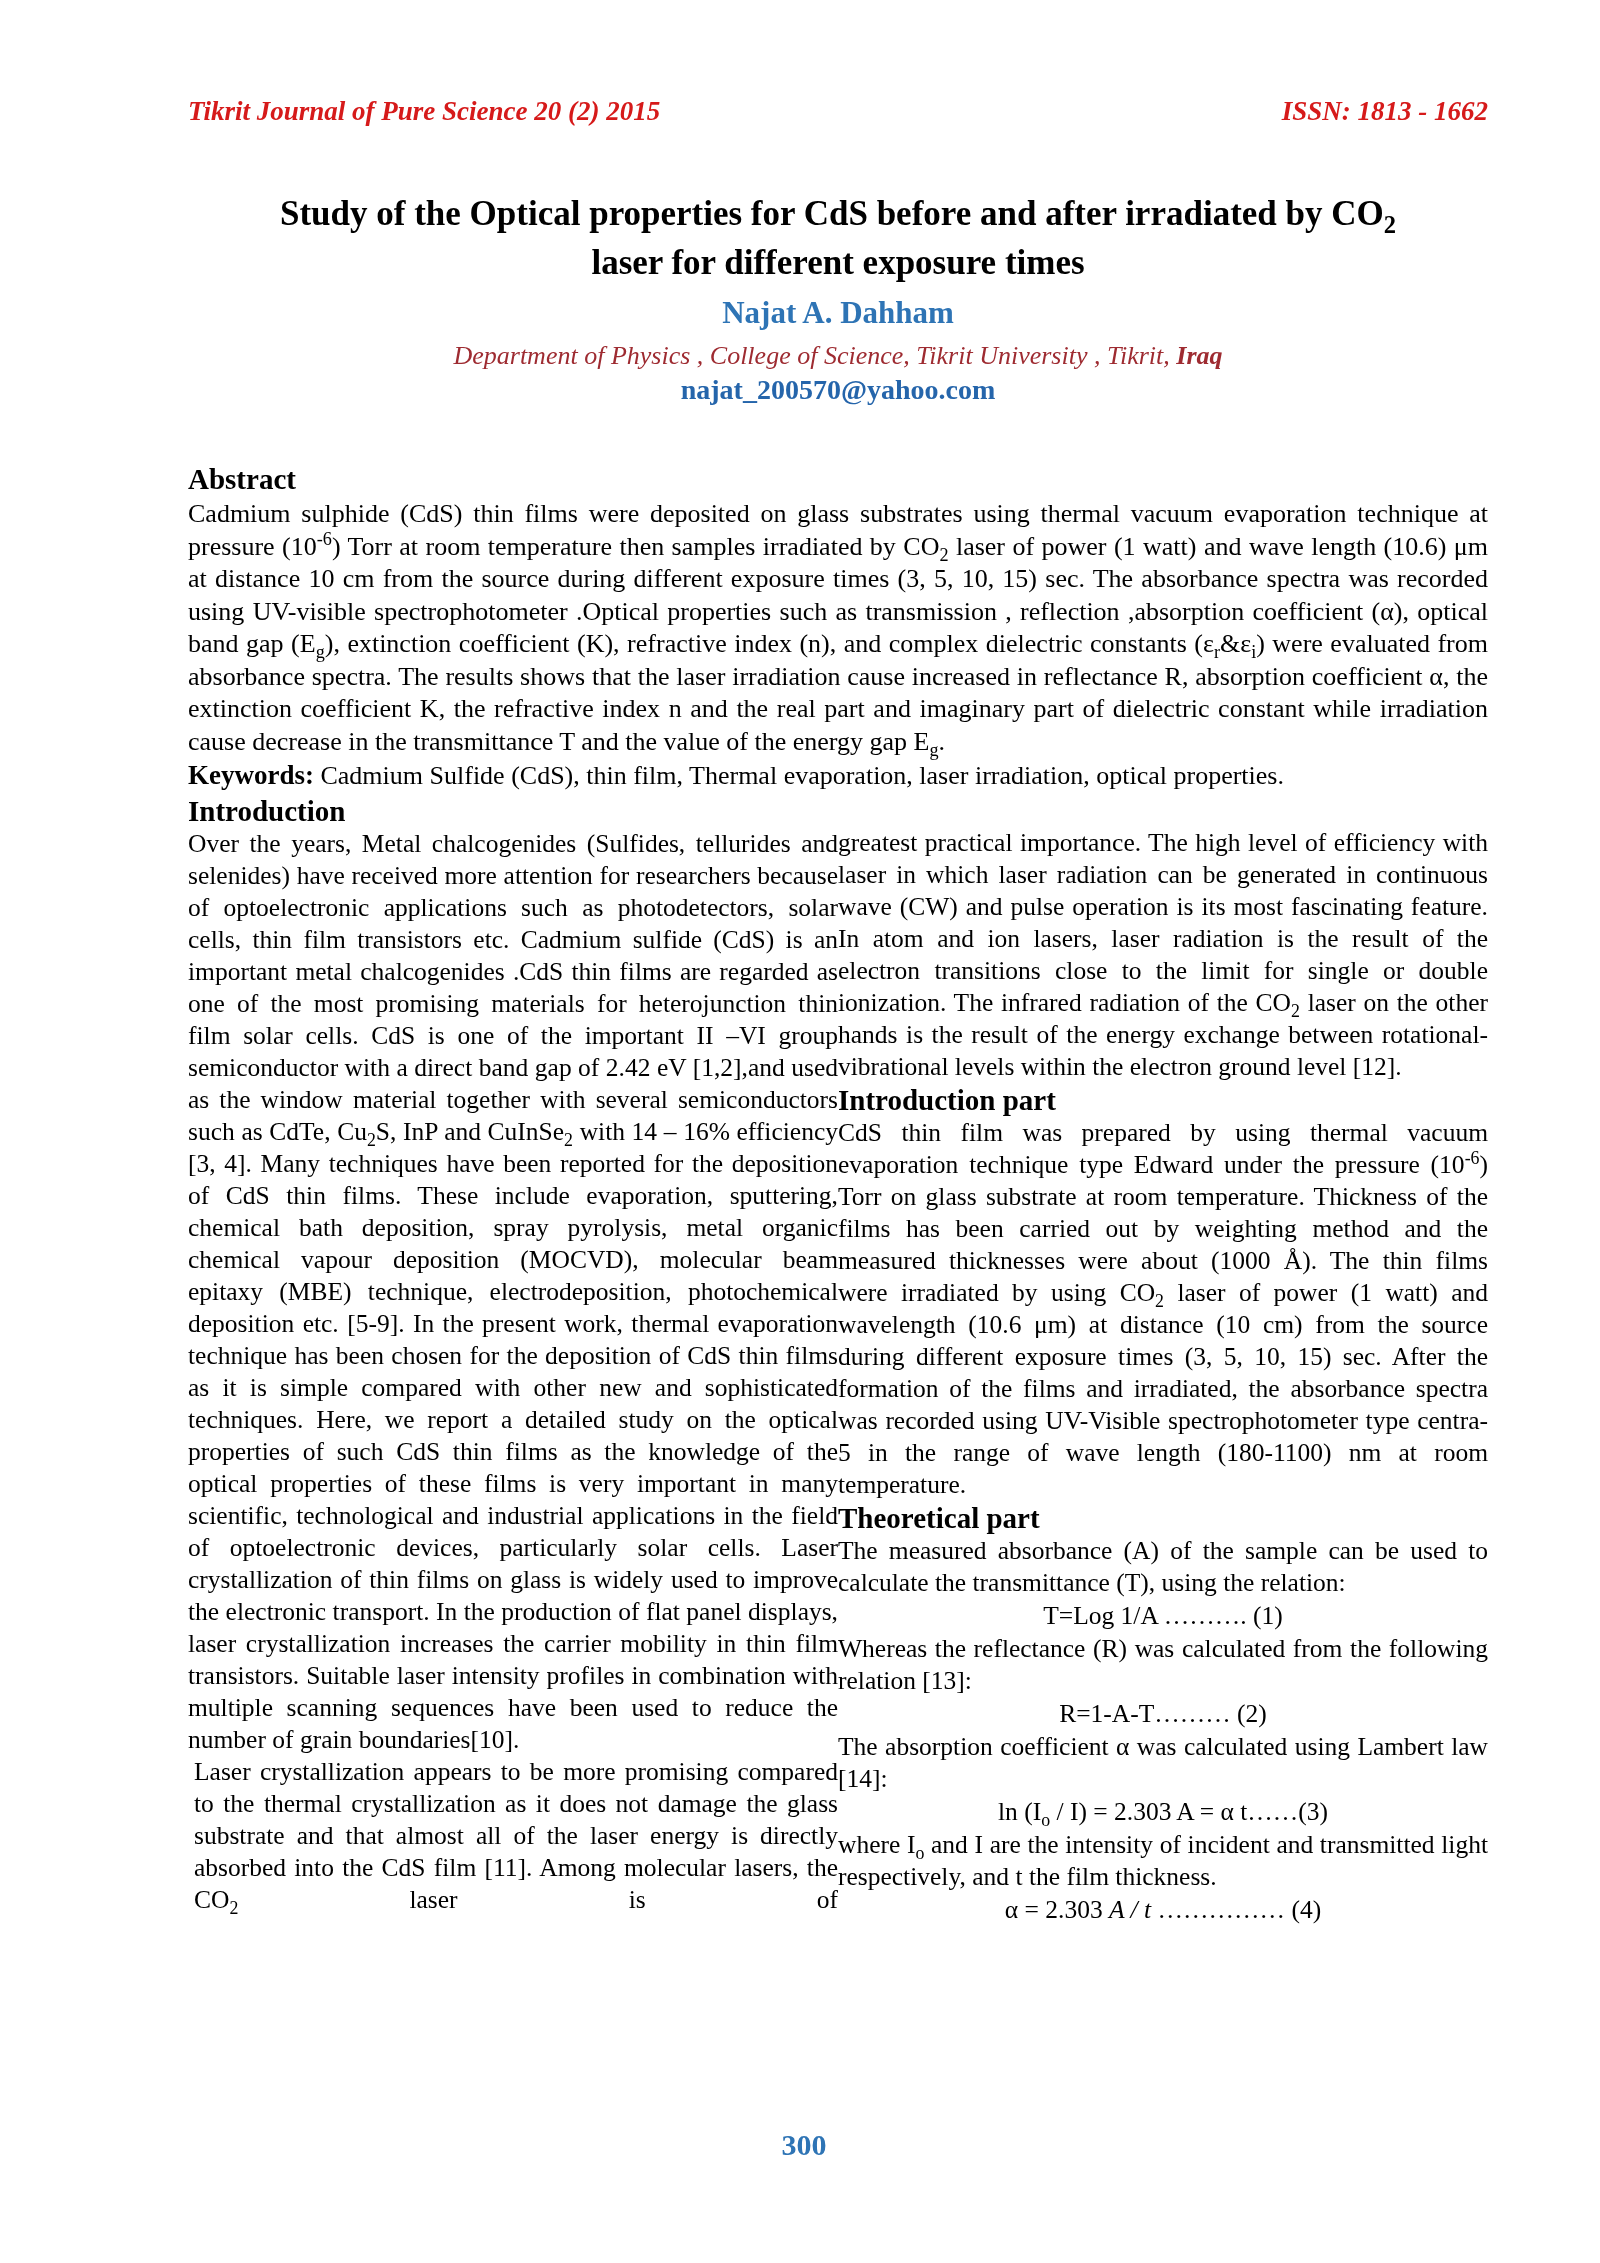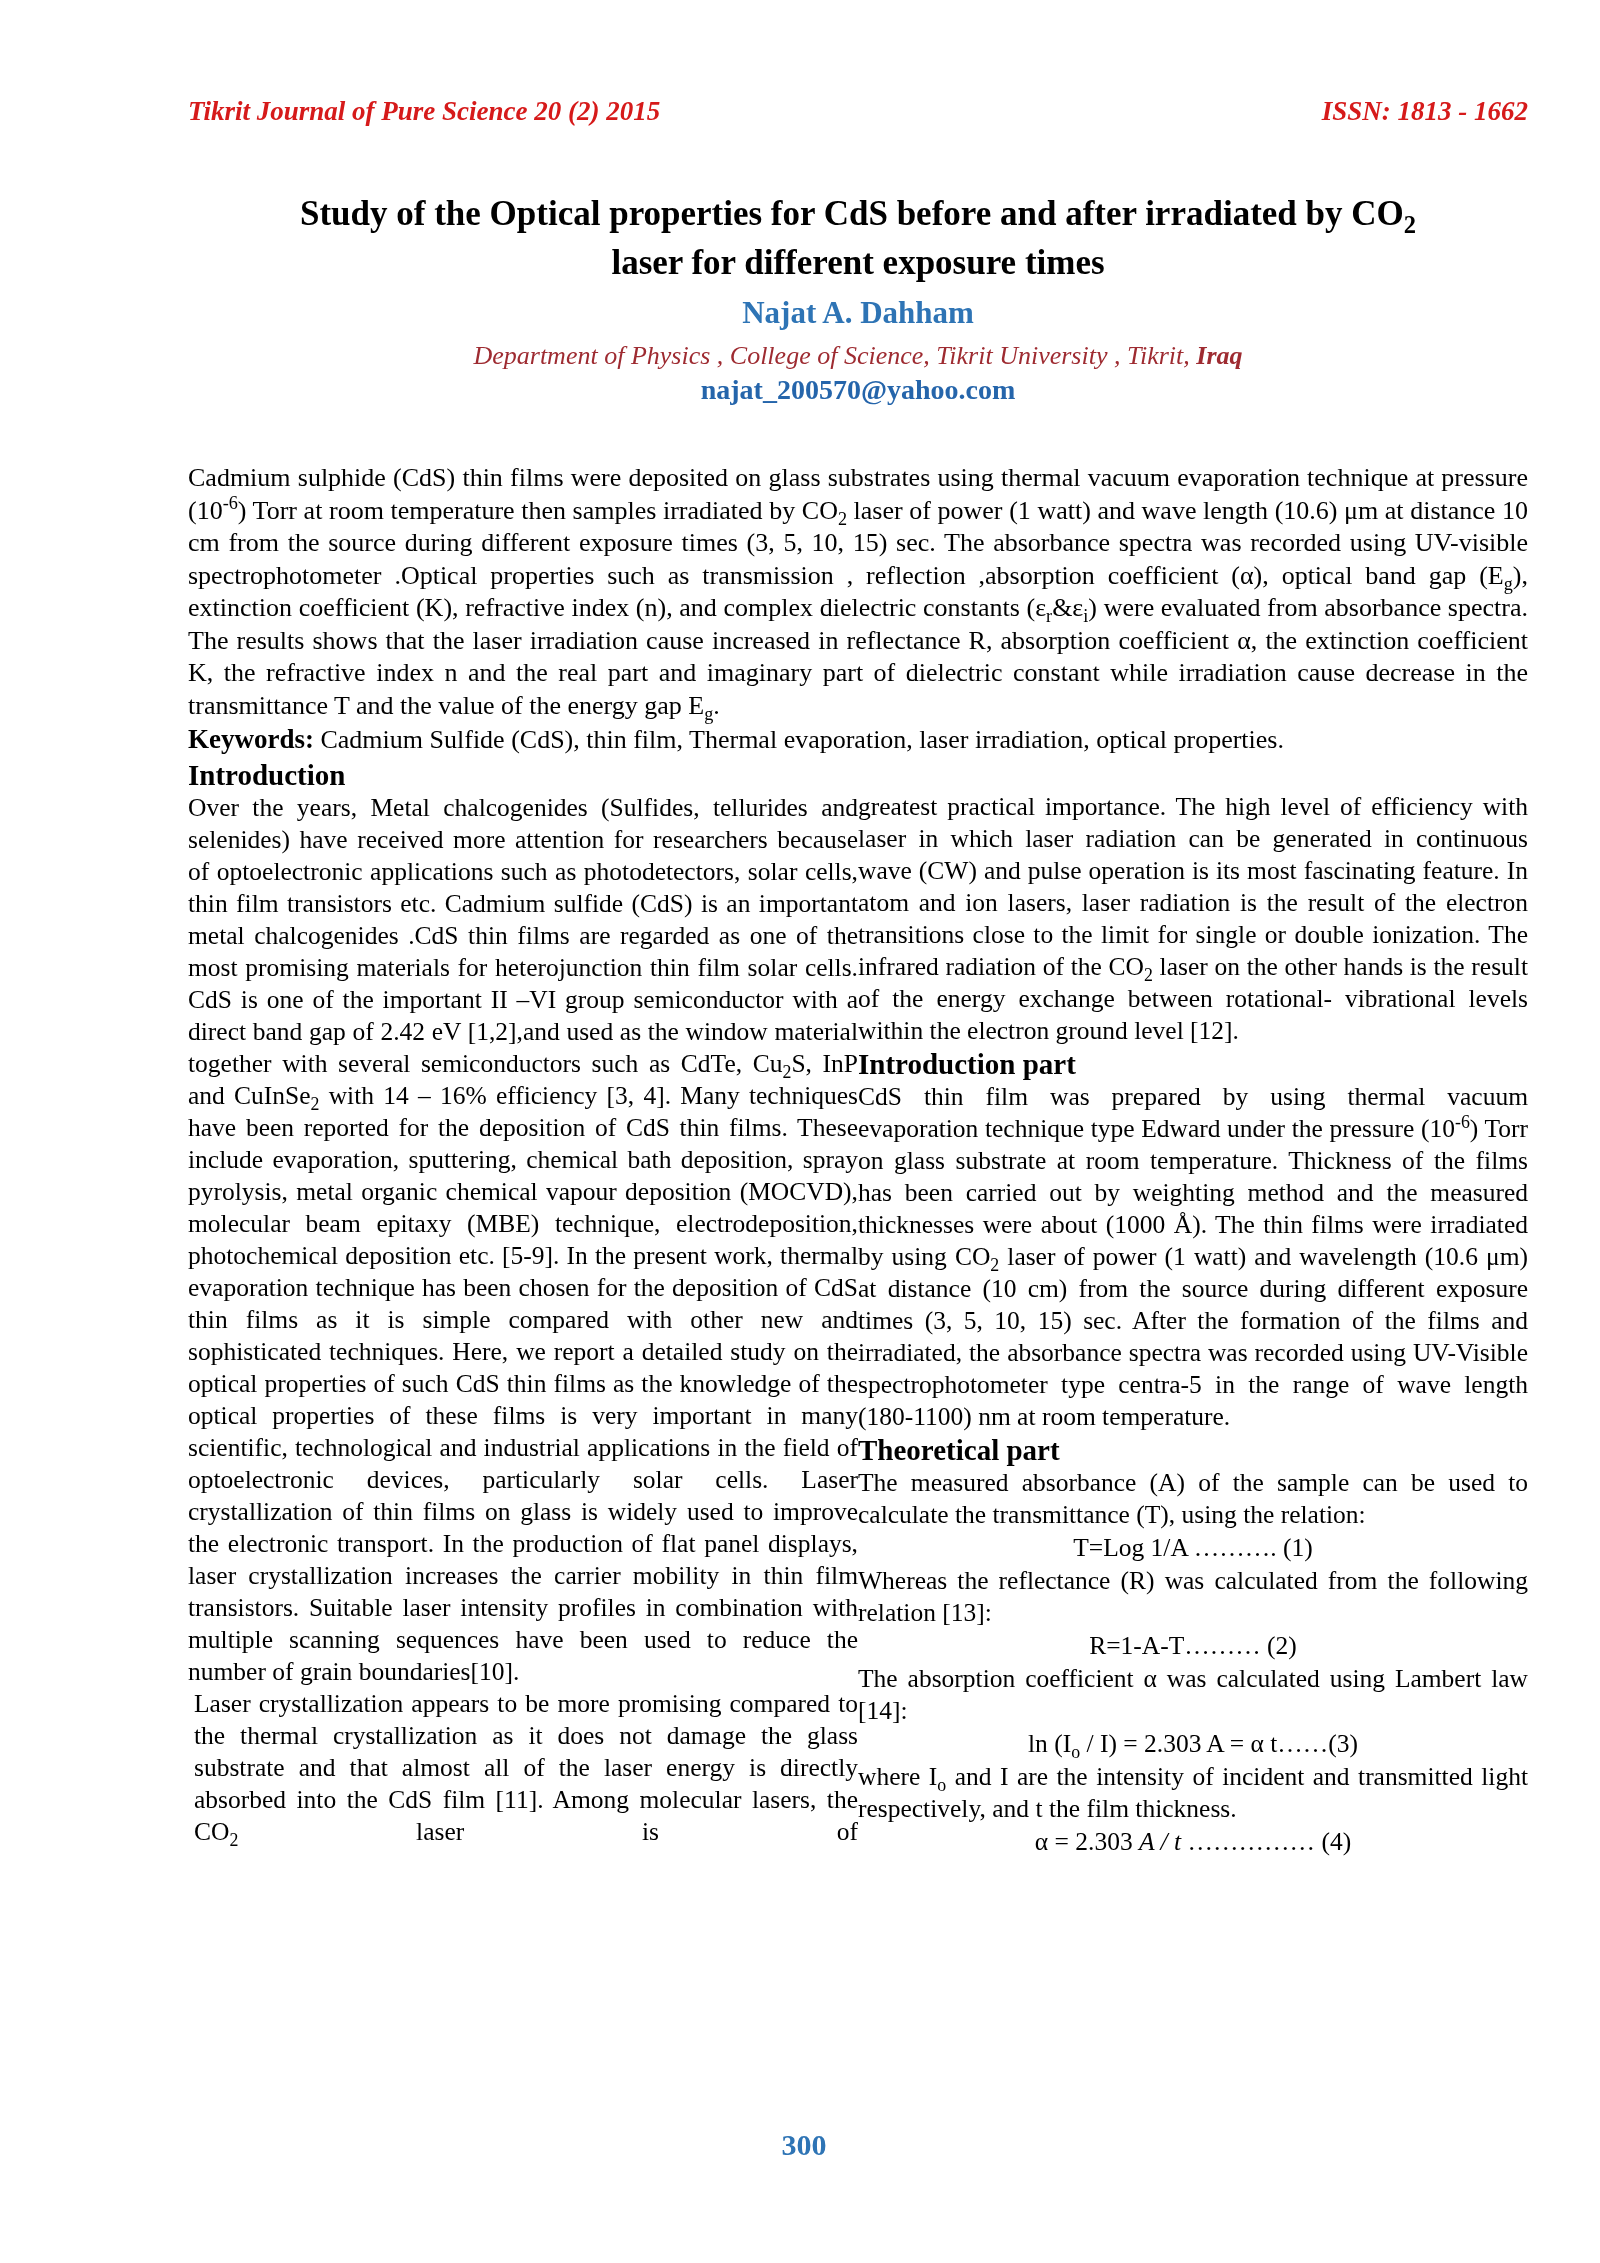--- a/index.html
+++ b/index.html
@@ -6,21 +6,21 @@
   body {
     width: 1600px; height: 2263px;
     background: #ffffff; color: #000000;
     font-family: "Liberation Serif", "DejaVu Serif", serif;
     overflow: hidden;
   }
   .page {
     position: relative;
     box-sizing: border-box;
     width: 1600px; height: 2263px;
-    padding: 96px 72px 0 188px;
+    padding: 96px 112px 0 188px;
   }
   
   .journal-header {
     display: flex; justify-content: space-between; align-items: baseline;
     font-size: 27px; font-weight: bold; font-style: italic;
     color: #d61a1a;
   }
   
   .title-block { margin-top: 62px; text-align: center; }
   .paper-title { font-size: 35px; font-weight: bold; line-height: 49px; color: #000; }
@@ -70,20 +70,21 @@
       <div>laser for different exposure times</div>
     </div>
     <div class="author-name">Najat A. Dahham</div>
     <div class="affiliation">
       <span>Department of Physics , College of Science, Tikrit University , Tikrit, </span><span class="country">Iraq</span>
     </div>
     <div class="email">najat_200570@yahoo.com</div>
   </div>
 
   <div class="abstract-section">
+    <div class="section-heading">Abstract</div>
     <div class="abstract-body">Cadmium sulphide (CdS) thin films were deposited on glass substrates  using thermal vacuum evaporation technique at pressure (10<sup>-6</sup>) Torr at room temperature  then samples irradiated by CO<sub>2</sub> laser of power (1 watt) and wave length (10.6) μm at distance 10 cm from the source during different exposure times (3, 5, 10, 15) sec. The absorbance spectra was recorded using UV-visible spectrophotometer .Optical  properties such as  transmission , reflection ,absorption coefficient (α), optical band gap (E<sub>g</sub>), extinction coefficient (K), refractive index (n), and complex  dielectric constants  (ε<sub>r</sub>&amp;ε<sub>i</sub>) were evaluated from absorbance spectra. The results shows that the laser irradiation cause  increased in reflectance R, absorption coefficient α, the extinction coefficient K, the refractive index n and the real part and imaginary part of dielectric constant while irradiation cause decrease in the transmittance T and the value of the energy gap E<sub>g</sub>.</div>
     <div class="keywords-line">
       <span class="kw-label">Keywords:</span><span> Cadmium Sulfide (CdS), thin film, Thermal evaporation, laser irradiation, optical properties.</span>
     </div>
   </div>
 
   <div class="columns">
 
     <div class="col col-left">
       <div class="heading-in-col">Introduction</div>

